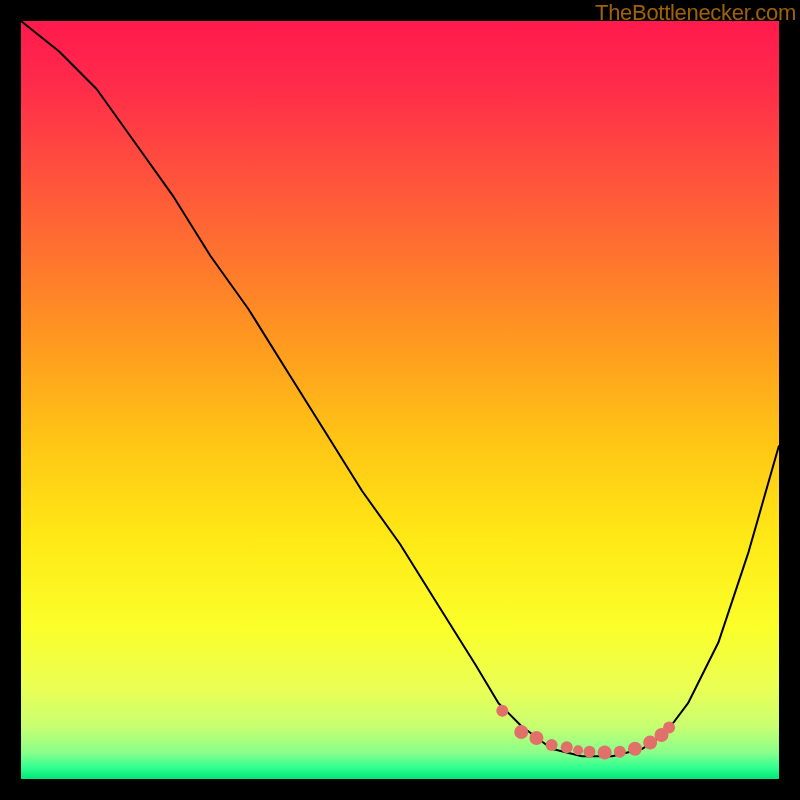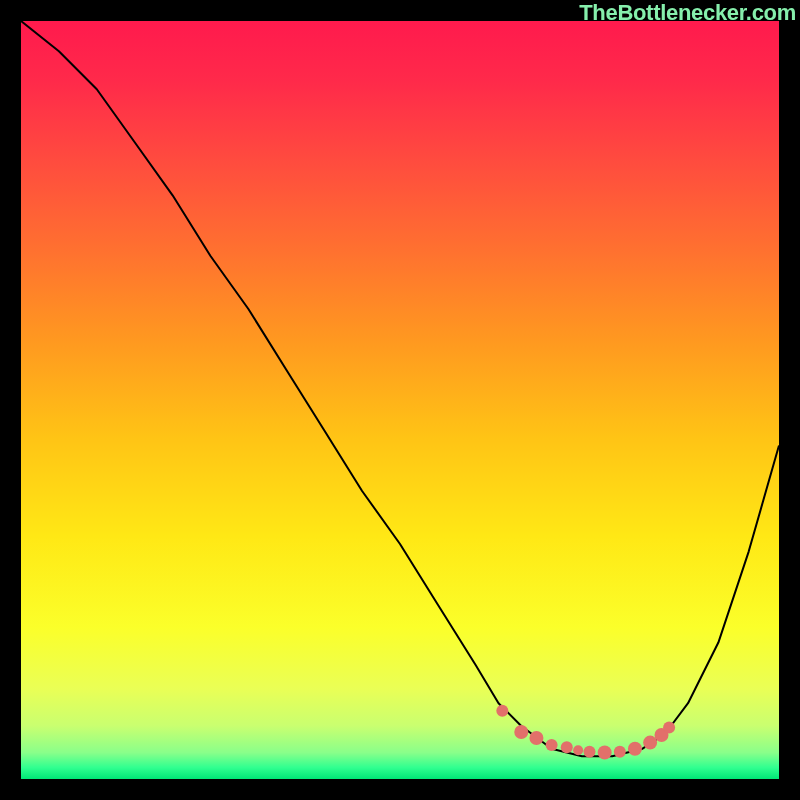--- a/index.html
+++ b/index.html
@@ -24,22 +24,22 @@
     left: 0;
     top: 0;
     width: 758px;
     height: 758px;
   }
   .watermark {
     position: absolute;
     top: 0px;
     right: 4px;
     font-size: 22px;
-    font-weight: 700;
-    color: #86efac;
+    font-weight: 400;
+    color: #a16207;
     letter-spacing: -0.3px;
     text-align: right;
   }
 </style>
 </head>
 <body>
 
 <div class="frame">
   <svg class="plot" viewBox="0 0 758 758" preserveAspectRatio="none">
     <defs>

